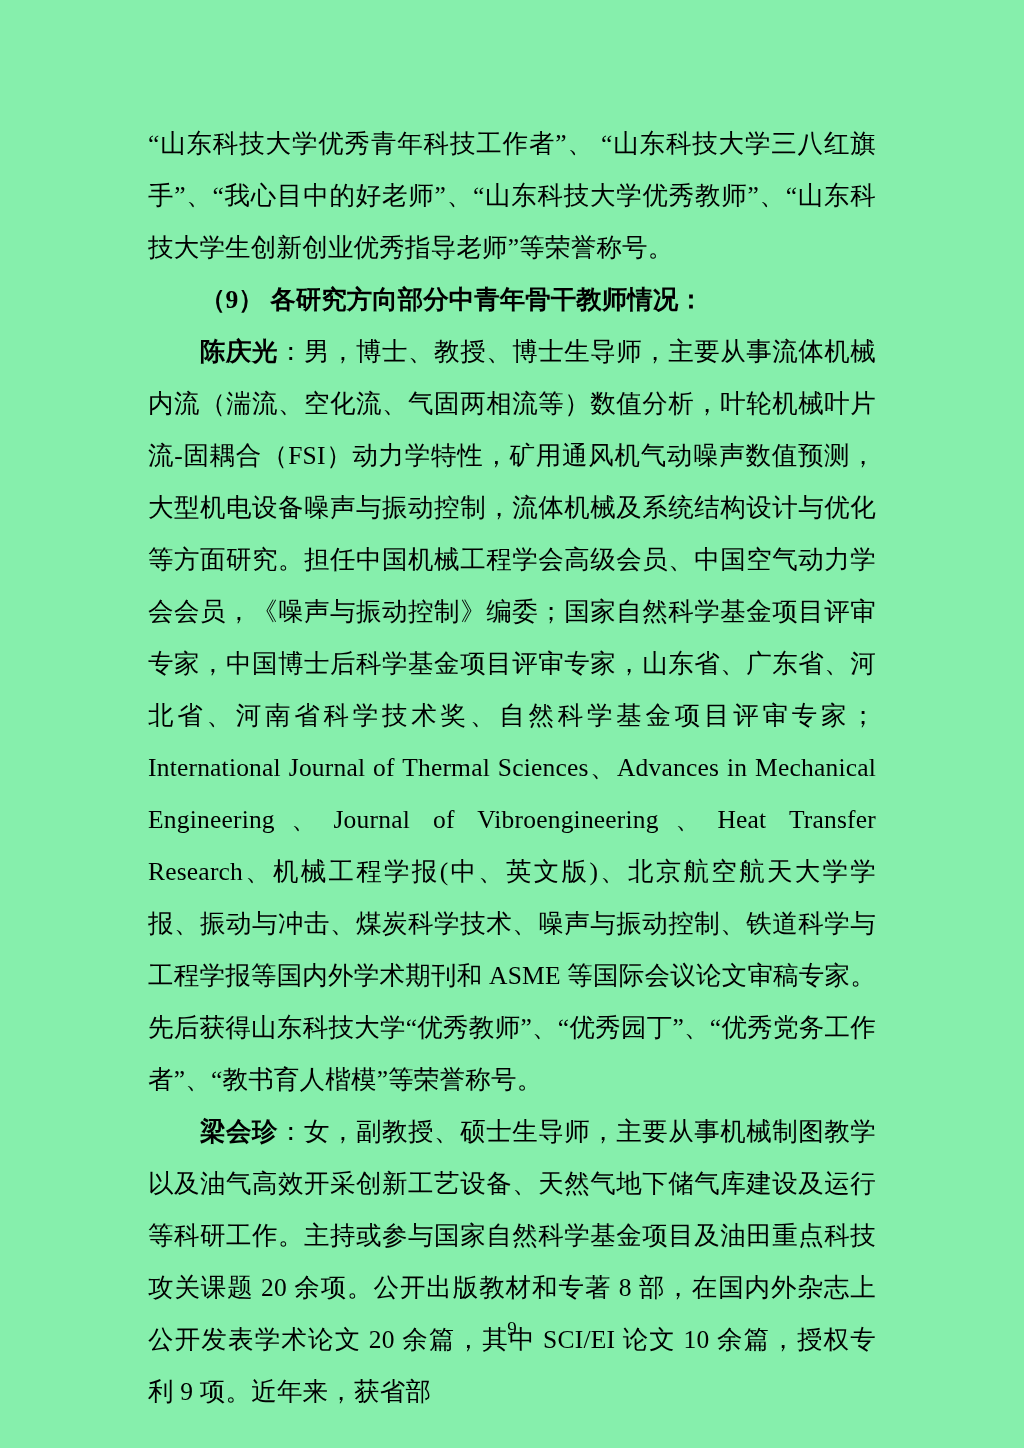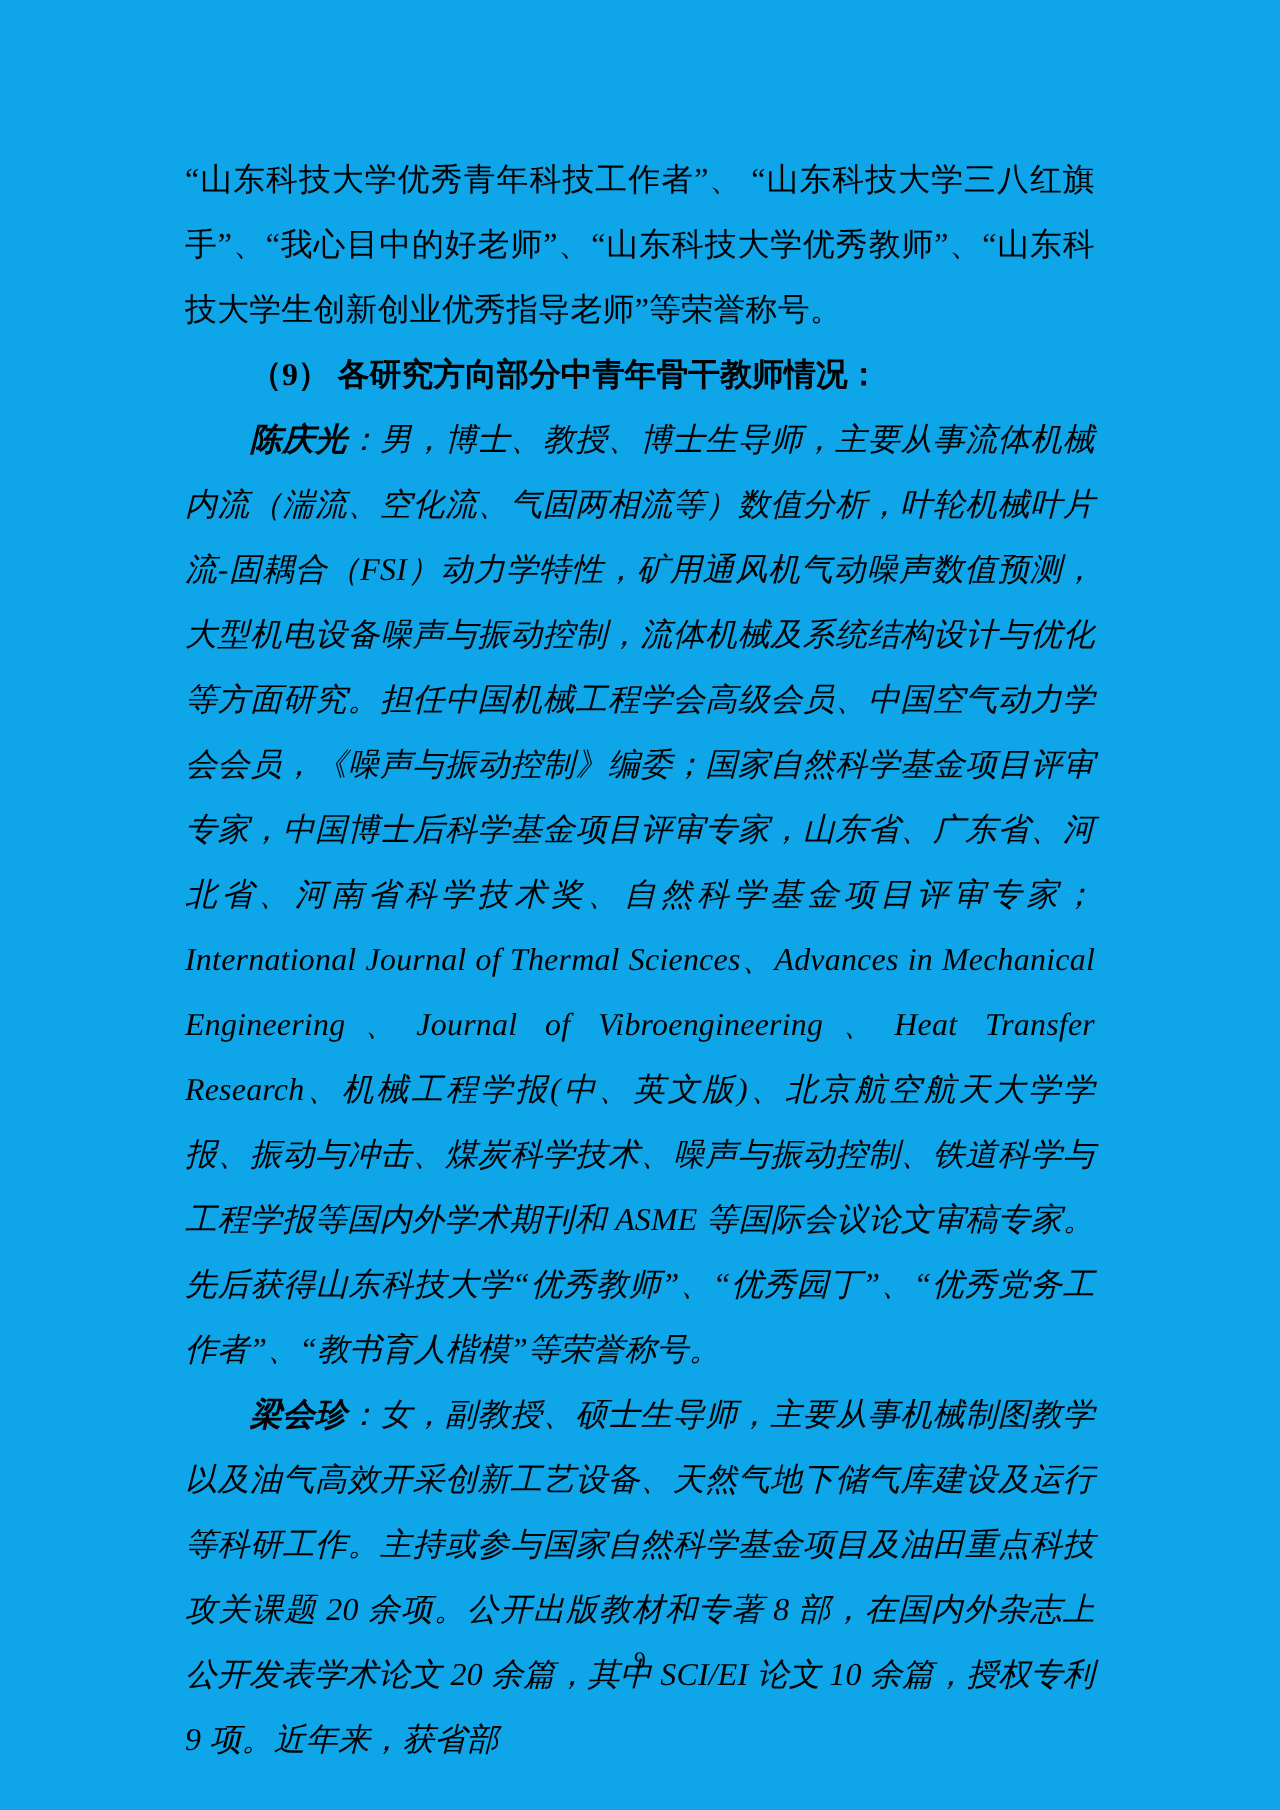--- a/index.html
+++ b/index.html
@@ -4,21 +4,21 @@
 <style>
   html, body {
     margin: 0;
     padding: 0;
     background: #ffffff;
   }
   .page {
     position: relative;
     width: 1024px;
     height: 1448px;
-    background: #0ea5e9;
+    background: #86efac;
     box-sizing: border-box;
     overflow: hidden;
   }
   .content {
     position: absolute;
     left: 148px;
     top: 118px;
     width: 728px;
   }
   .para {
@@ -26,21 +26,20 @@
     font-size: 25.5px;
     line-height: 52px;
     color: #000000;
     text-align: justify;
     text-justify: inter-ideograph;
     margin: 0;
     letter-spacing: 0.2px;
   }
   .indent2 {
     text-indent: 52px;
-    font-style: italic;
   }
   .heading {
     font-family: "Liberation Serif", "DejaVu Serif", serif;
     font-size: 25.5px;
     line-height: 52px;
     font-weight: bold;
     color: #000000;
     margin: 0;
     text-indent: 52px;
   }

